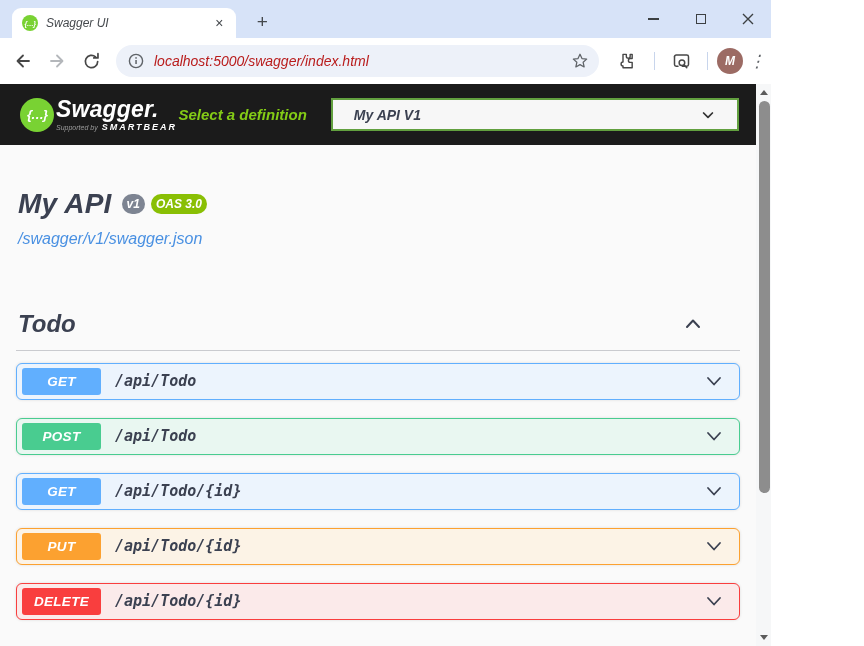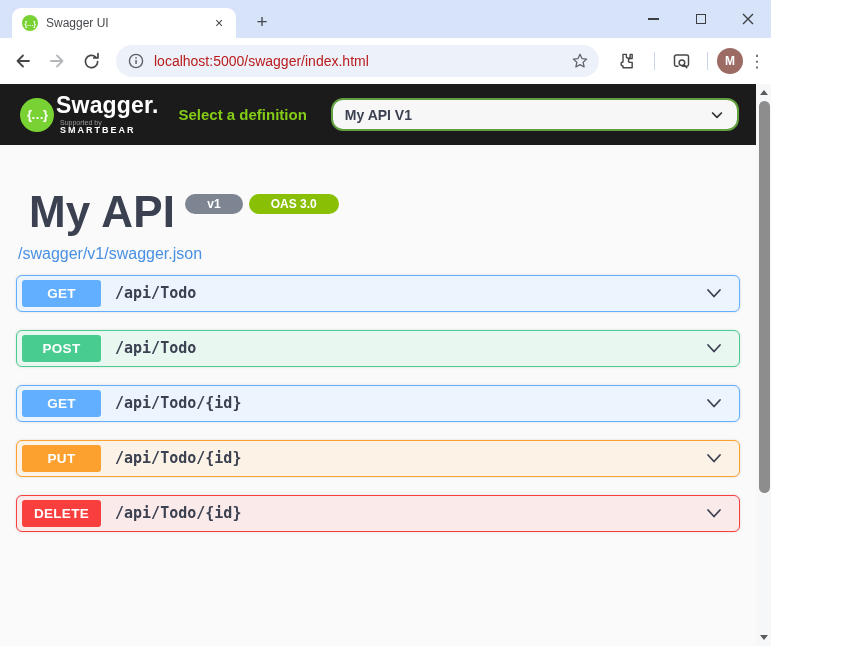--- a/index.html
+++ b/index.html
@@ -1,18 +1,18 @@
 <!DOCTYPE html>
 <html style="--logo-green: #79d233; --topbar-bg: #1b1b1b; --select-border: #62a03f; --title-color: #3b4151; --link-color: #4990e2; --version-badge-bg: #7d8492; --oas-badge-bg: #89bf04; --avatar-bg: #9c6b64;"><head>
 <meta charset="utf-8">
 <style>
   * { margin:0; padding:0; box-sizing:border-box; }
   html,body { width:864px; height:646px; overflow:hidden; background:#fff;
               font-family:"Liberation Sans", sans-serif; }
-  .stage { position:relative; width:771px; height:646px; }
+  .stage { position:relative; width:771px; height:646px;font-style:italic; }
 
   
   .titlebar { position:relative; height:38px; background:#d7e3f8; }
   .tab { position:absolute; left:12px; top:8px; width:224px; height:30px;
          background:#fff; border-radius:9px 9px 0 0; display:flex; align-items:center;
          padding:0 8px 0 10px; }
   .favicon { width:16px; height:16px; border-radius:50%; background:var(--logo-green,#79d233);
              display:flex; align-items:center; justify-content:center; flex:0 0 16px; }
   .favicon span { color:#fff; font-size:7px; font-weight:bold; letter-spacing:-.5px; }
   .tab-title { margin-left:8px; font-size:12px; color:#45494d; flex:1; white-space:nowrap;
@@ -51,40 +51,40 @@
   .page-area { display:flex; height:562px; }
   .page { width:847px; }
 
   .topbar { height:61px; background:var(--topbar-bg,#1b1b1b); display:flex;
             align-items:center; padding:0 17px 0 20px; }
   .logo-circle { width:34px; height:34px; border-radius:50%; background:var(--logo-green,#79d233);
                  display:flex; align-items:center; justify-content:center; flex:0 0 34px; }
   .logo-circle span { color:#fff; font-size:13px; font-weight:bold; letter-spacing:-1px; }
   .brand-block { margin-left:2px; line-height:1; }
   .brand { color:#fff; font-size:23px; font-weight:600; letter-spacing:.2px; }
-  .supported { margin-top:2px; display:flex; align-items:baseline;flex-direction:column; }
+  .supported { margin-top:2px; display:flex; align-items:baseline; }
   .supported-by { color:#9b9b9b; font-size:7px; }
   .supported-brand { color:#fff; font-size:9px; font-weight:bold; letter-spacing:2px;
                      margin-left:4px; }
   .topbar-right { margin-left:auto; display:flex; align-items:center; }
   .select-label { color:#84cc16; font-size:15px; font-weight:bold; margin-right:24px;
                   white-space:nowrap; }
   .def-select { width:408px; height:33px; background:#f7f7f7;
-                border:2px solid var(--select-border,#62a03f); border-radius:12px;
-                display:flex; align-items:center; padding:0 12px; cursor:pointer; }
+                border:2px solid var(--select-border,#62a03f); border-radius:0;
+                display:flex; align-items:center; padding:0 21px; cursor:pointer; }
   .def-select .val { font-size:14px; font-weight:bold; color:var(--title-color,#3b4151); flex:1; }
 
   
   .content { height:501px; background:#fafafa; padding:46px 16px 0 16px; }
   .info-head { display:flex; align-items:flex-start; padding-left:2px; }
-  .api-title { font-size:44px; font-weight:bold; color:var(--title-color,#3b4151);
-               line-height:.95; letter-spacing:.2px;margin-left:11px; }
+  .api-title { font-size:28px; font-weight:bold; color:var(--title-color,#3b4151);
+               line-height:.95; letter-spacing:.2px; }
   .badges { display:flex; gap:6px; margin:3px 0 0 10px; }
   .pill { border-radius:11px; color:#fff; font-size:12px; font-weight:bold;
-          padding:4px 22px; line-height:1; }
+          padding:4px 5px; line-height:1; }
   .pill.v { background:var(--version-badge-bg,#7d8492); }
   .pill.oas { background:var(--oas-badge-bg,#89bf04); }
   .spec-link { display:inline-block; margin:12px 0 0 2px; font-size:16px;
                color:var(--link-color,#4990e2); text-decoration:none; cursor:pointer; }
 
   .section-head { margin-top:62px; display:flex; align-items:center;
                   justify-content:space-between; padding:0 2px 12px 2px;
                   border-bottom:1px solid rgba(59,65,81,.25); cursor:pointer; }
   .section-title { font-size:24px; font-weight:bold; color:var(--title-color,#3b4151); }
   .section-head .chev { margin-right:34px; }
@@ -221,20 +221,28 @@
       <div class="content">
         <div class="info-head">
           <h1 class="api-title">My API</h1>
           <div class="badges">
             <span class="pill v">v1</span>
             <span class="pill oas">OAS 3.0</span>
           </div>
         </div>
         <a class="spec-link">/swagger/v1/swagger.json</a>
 
+        <div class="section-head">
+          <span class="section-title">Todo</span>
+          <span class="chev">
+            <svg width="20" height="20" viewBox="0 0 20 20">
+              <path d="M4 13 L10 6.5 L16 13" fill="none" stroke="#3b4151" stroke-width="2" stroke-linecap="round" stroke-linejoin="round"></path>
+            </svg>
+          </span>
+        </div>
 
         <div class="op-list">
   <div class="op-row" style="--c: #61affe; --bg: #ecf4fd;">
     <span class="method-badge">GET</span>
     <span class="op-path">/api/Todo</span>
     <span class="chev">
       <svg width="20" height="20" viewBox="0 0 20 20">
         <path d="M4 7 L10 13.5 L16 7" fill="none" stroke="#3b4151" stroke-width="1.8" stroke-linecap="round" stroke-linejoin="round"></path>
       </svg>
     </span>

